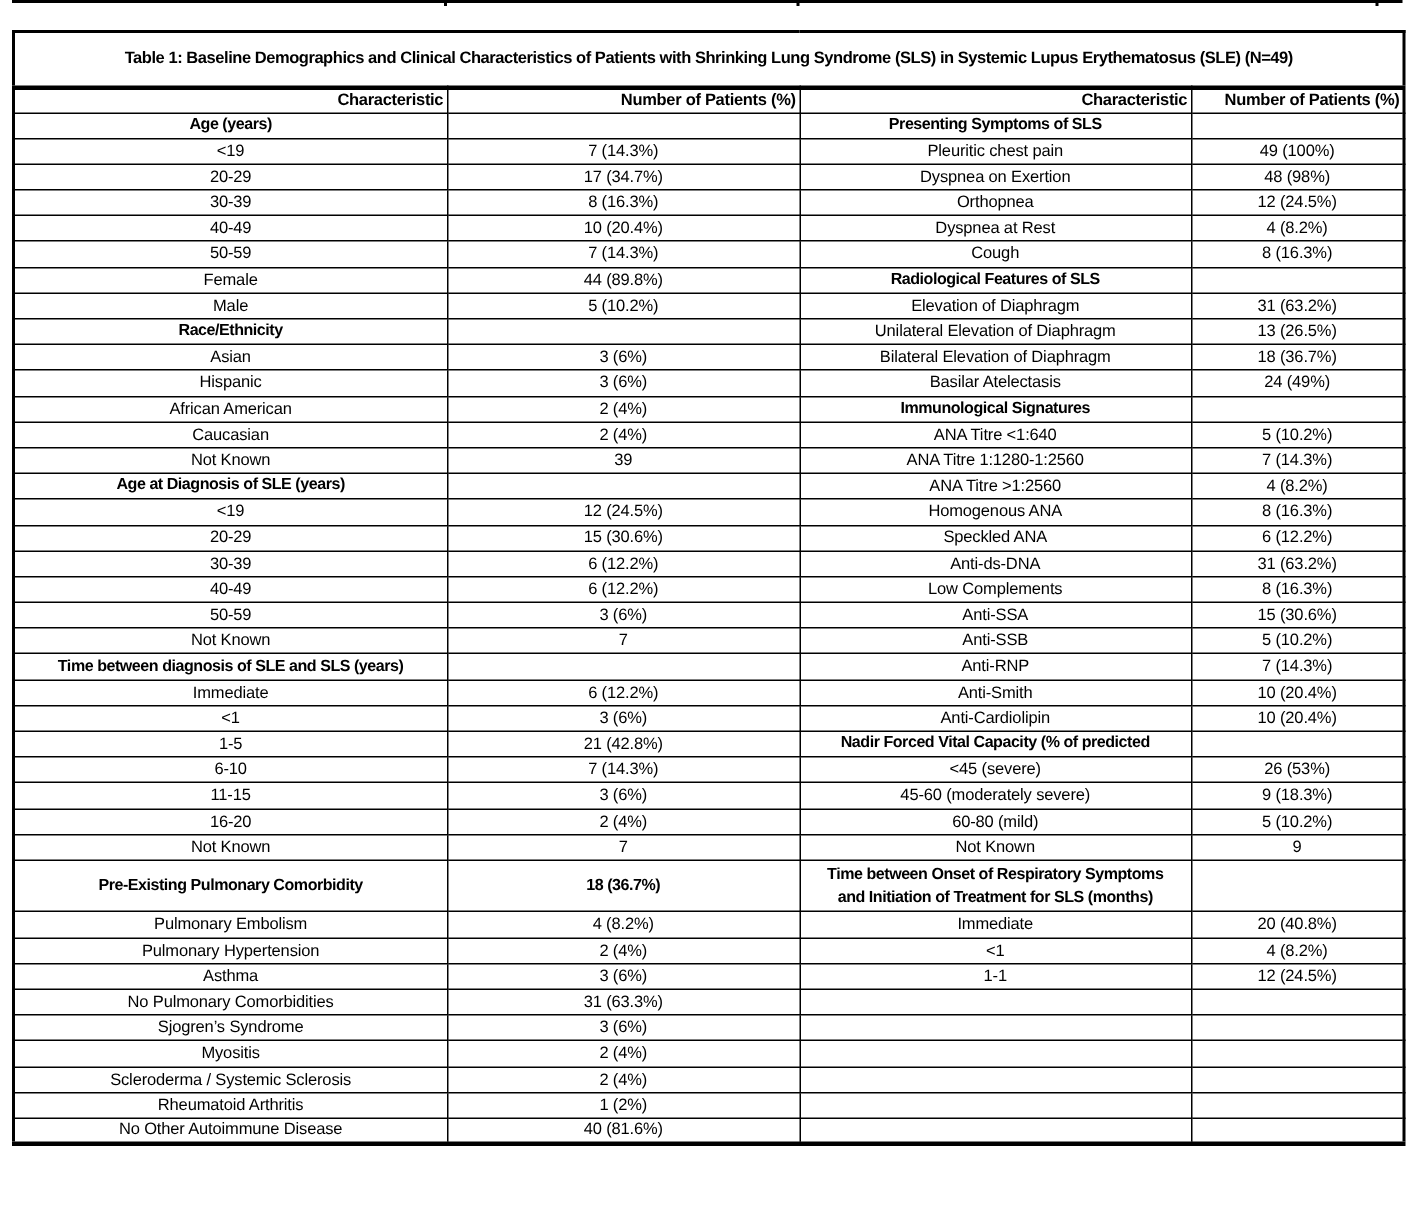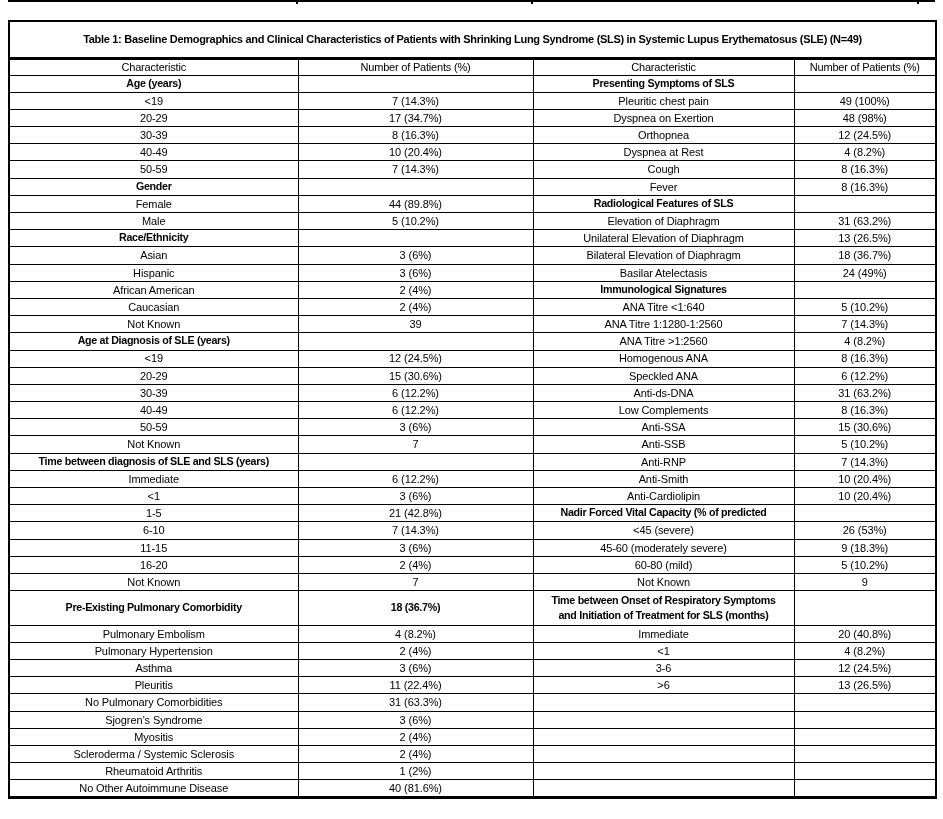--- a/index.html
+++ b/index.html
@@ -26,21 +26,21 @@
     text-align:center;vertical-align:middle;
     font-size:11px;line-height:1.3;padding:0 2px;
     overflow:hidden;white-space:nowrap;letter-spacing:-0.1px;
   }
   tr.title-row{height:37px;}
   td.title-cell{
     font-weight:bold;font-size:11px;letter-spacing:-0.3px;
     border-bottom:3px solid #000;
   }
   tr.col-header-row{height:17px;}
-  th{font-weight:normal;letter-spacing:-0.2px;}
+  th{font-weight:bold;letter-spacing:-0.2px;text-align:right;}
   tr.data-row{height:17.2px;margin-left:23px;}
   tr.data-row.tall{height:34.5px;}
   td.hdr{font-weight:bold;font-size:10.7px;letter-spacing:-0.3px;}
   td.multiline{white-space:pre-line;line-height:1.35;}
 </style>
 </head>
 <body>
 
 <div class="crop-line"></div>
 <div class="crop-tick t1"></div>
@@ -96,26 +96,20 @@
         <td>Dyspnea at Rest</td>
         <td>4 (8.2%)</td>
       </tr>
       <tr class="data-row">
         <td>50-59</td>
         <td>7 (14.3%)</td>
         <td>Cough</td>
         <td>8 (16.3%)</td>
       </tr>
       <tr class="data-row">
-        <td class="hdr">Gender</td>
-        <td></td>
-        <td>Fever</td>
-        <td>8 (16.3%)</td>
-      </tr>
-      <tr class="data-row">
         <td>Female</td>
         <td>44 (89.8%)</td>
         <td class="hdr">Radiological Features of SLS</td>
         <td></td>
       </tr>
       <tr class="data-row">
         <td>Male</td>
         <td>5 (10.2%)</td>
         <td>Elevation of Diaphragm</td>
         <td>31 (63.2%)</td>
@@ -261,28 +255,22 @@
       </tr>
       <tr class="data-row">
         <td>Pulmonary Hypertension</td>
         <td>2 (4%)</td>
         <td>&lt;1</td>
         <td>4 (8.2%)</td>
       </tr>
       <tr class="data-row">
         <td>Asthma</td>
         <td>3 (6%)</td>
-        <td>3-6</td>
+        <td>1-1</td>
         <td>12 (24.5%)</td>
-      </tr>
-      <tr class="data-row">
-        <td>Pleuritis</td>
-        <td>11 (22.4%)</td>
-        <td>&gt;6</td>
-        <td>13 (26.5%)</td>
       </tr>
       <tr class="data-row">
         <td>No Pulmonary Comorbidities</td>
         <td>31 (63.3%)</td>
         <td></td>
         <td></td>
       </tr>
       <tr class="data-row">
         <td>Sjogren’s Syndrome</td>
         <td>3 (6%)</td>

